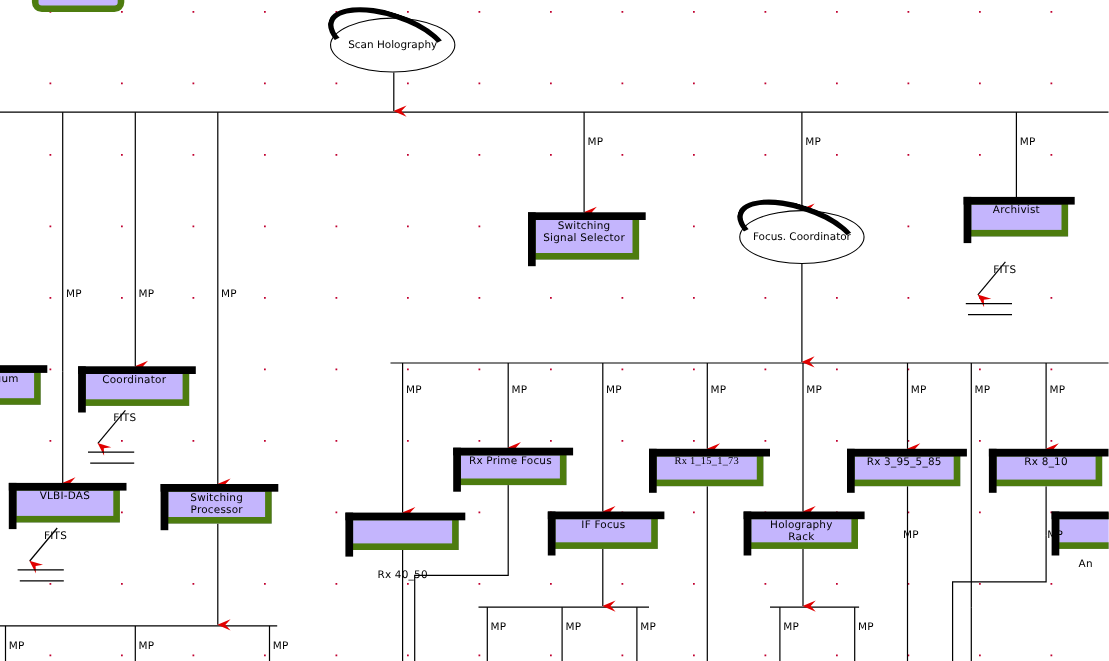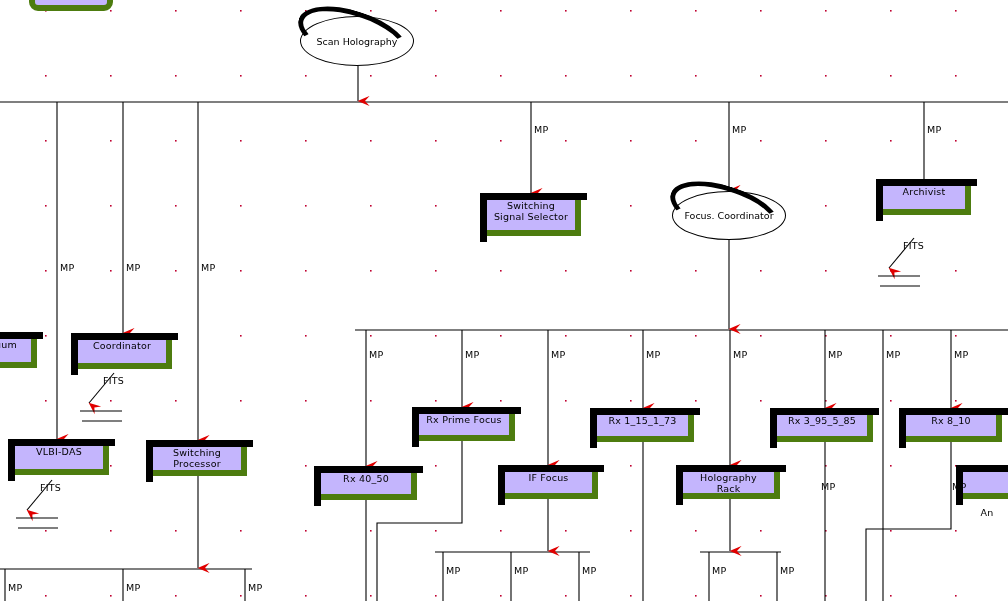--- a/index.html
+++ b/index.html
@@ -320,36 +320,36 @@
         <span style="padding: 0px 4px;">VLBI-DAS</span>
       </div>
       <div class="node" style="left: 147px; top: 441px; width: 100px; height: 35px;">
         <span class="shadow sh-top" style="width: 107px;"></span>
         <span class="shadow sh-left" style="height: 42px;"></span>
         <span style="padding: 0px 4px;">Switching Processor</span>
       </div>
       <div class="node" style="left: 315px; top: 467px; width: 102px; height: 33px;">
         <span class="shadow sh-top" style="width: 109px;"></span>
         <span class="shadow sh-left" style="height: 40px;"></span>
-        <span style="padding: 0px 4px;">Rx 40_50</span>
+        <span style="padding: 0px 4px; margin-top: 44px;">Rx 40_50</span>
       </div>
       <div class="node" style="left: 413px; top: 408px; width: 102px; height: 33px;">
         <span class="shadow sh-top" style="width: 109px;"></span>
         <span class="shadow sh-left" style="height: 40px;"></span>
         <span style="padding: 0px 4px;">Rx Prime Focus</span>
       </div>
       <div class="node" style="left: 499px; top: 466px; width: 99px; height: 33px;">
         <span class="shadow sh-top" style="width: 106px;"></span>
         <span class="shadow sh-left" style="height: 40px;"></span>
         <span style="padding: 0px 4px;">IF Focus</span>
       </div>
       <div class="node" style="left: 591px; top: 409px; width: 103px; height: 33px;">
         <span class="shadow sh-top" style="width: 110px;"></span>
         <span class="shadow sh-left" style="height: 40px;"></span>
-        <span style="padding: 0px 4px;">Rx 1_15_1_73</span>
+        <span style="padding: 0px 4px; font-family: Liberation Serif, serif;">Rx 1_15_1_73</span>
       </div>
       <div class="node" style="left: 677px; top: 466px; width: 103px; height: 33px;">
         <span class="shadow sh-top" style="width: 110px;"></span>
         <span class="shadow sh-left" style="height: 40px;"></span>
         <span style="padding: 0px 4px;">Holography Rack</span>
       </div>
       <div class="node" style="left: 771px; top: 409px; width: 102px; height: 33px;">
         <span class="shadow sh-top" style="width: 109px;"></span>
         <span class="shadow sh-left" style="height: 40px;"></span>
         <span style="padding: 0px 4px;">Rx 3_95_5_85</span>

